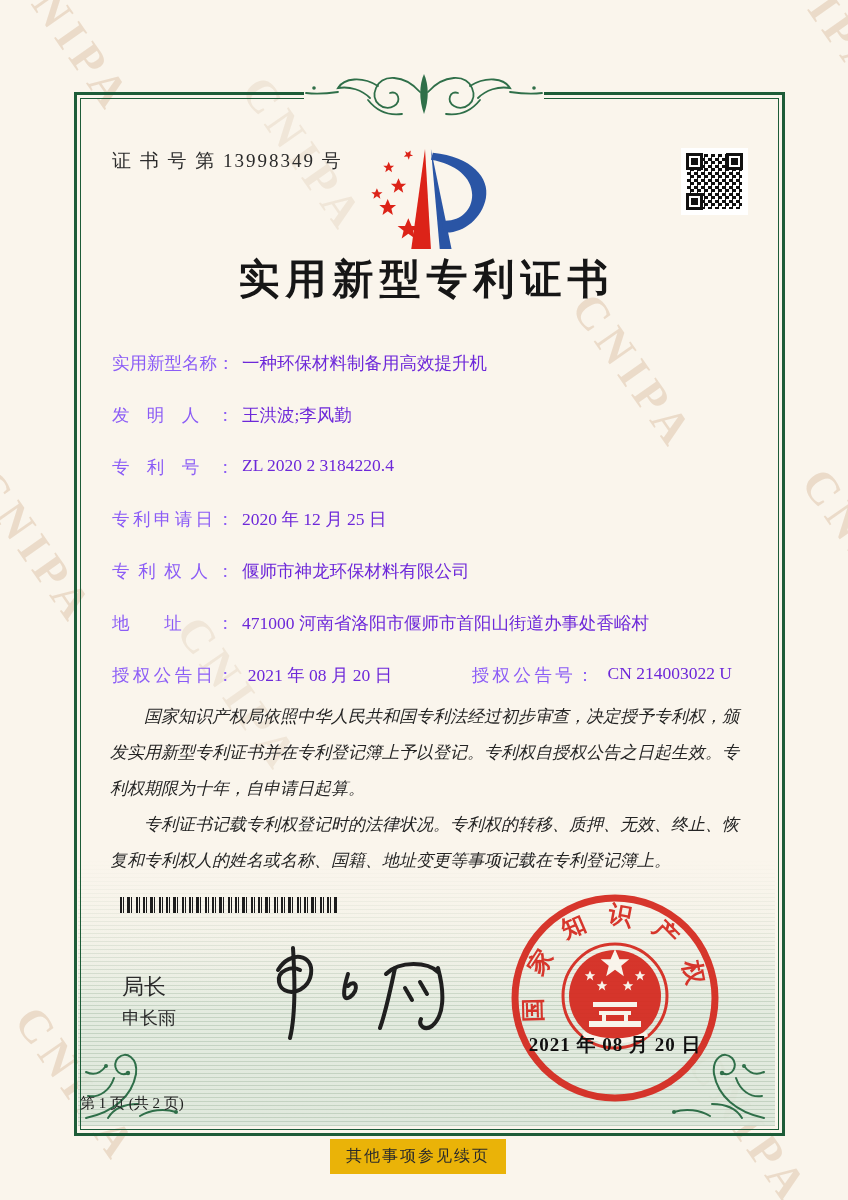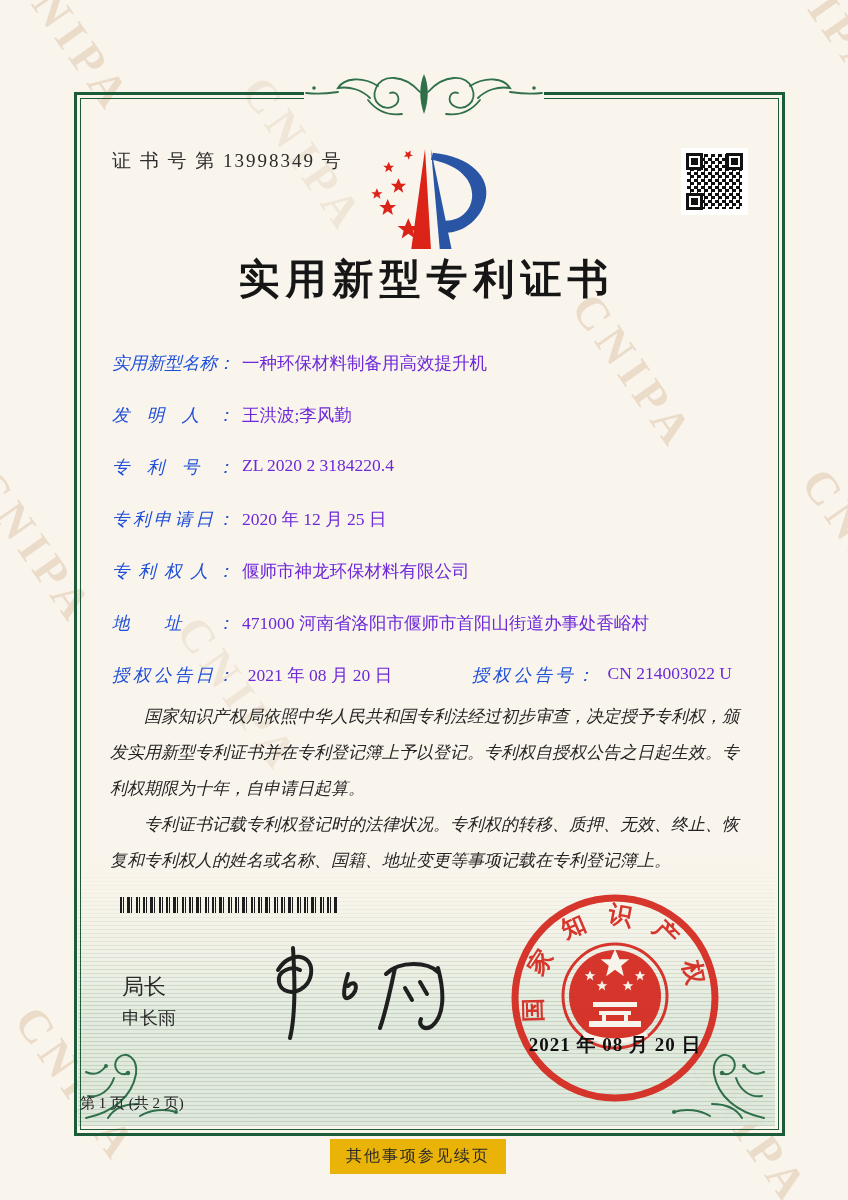--- a/index.html
+++ b/index.html
@@ -54,21 +54,21 @@
   .finder.tl{left:5px; top:5px;} .finder.tr{right:5px; top:5px;} .finder.bl{left:5px; bottom:5px;}
   .title{
     position:absolute; left:74px; top:252px; width:705px; text-align:center;
     font-size:41px; font-weight:bold; letter-spacing:6px; color:#161616; z-index:4;
   }
   
   .fields{position:absolute; left:112px; top:351px; width:620px; z-index:4; font-size:17.5px;}
   .frow{height:29px; margin-bottom:23px; white-space:nowrap;}
   .flabel{
     display:inline-block; width:122px; text-align:justify; text-align-last:justify;
-    vertical-align:top; color:#1d4ed8;font-style:italic;
+    vertical-align:top; color:#8b5cf6;
   }
   .fvalue{margin-left:8px; color:#6d28d9;}
   .grant-row{display:flex;justify-content:space-between;}
   .grant-row .v1{width:218px; margin-left:8px;}
   
   .paras{
     position:absolute; left:110px; top:698px; width:636px; z-index:4;
     font-size:17px; line-height:36px; font-style:italic; color:#242424;
     font-family:"DejaVu Serif","Liberation Serif",serif;
   }

